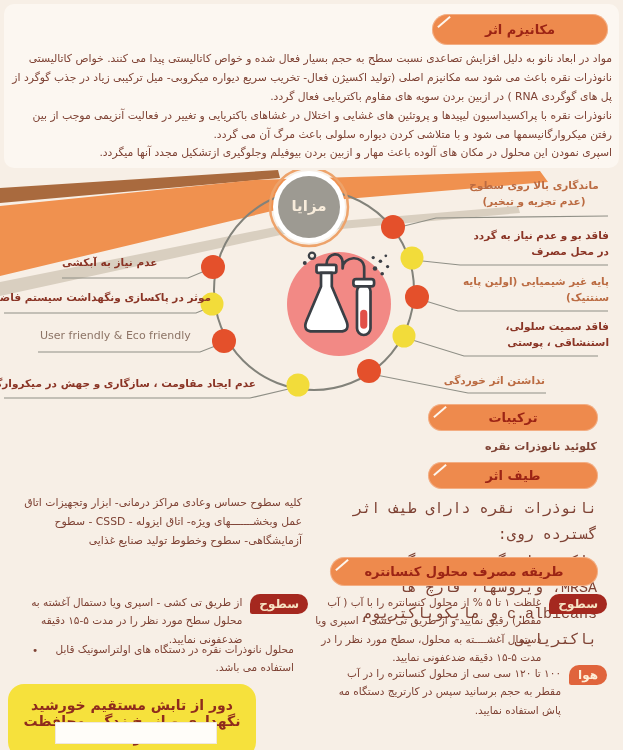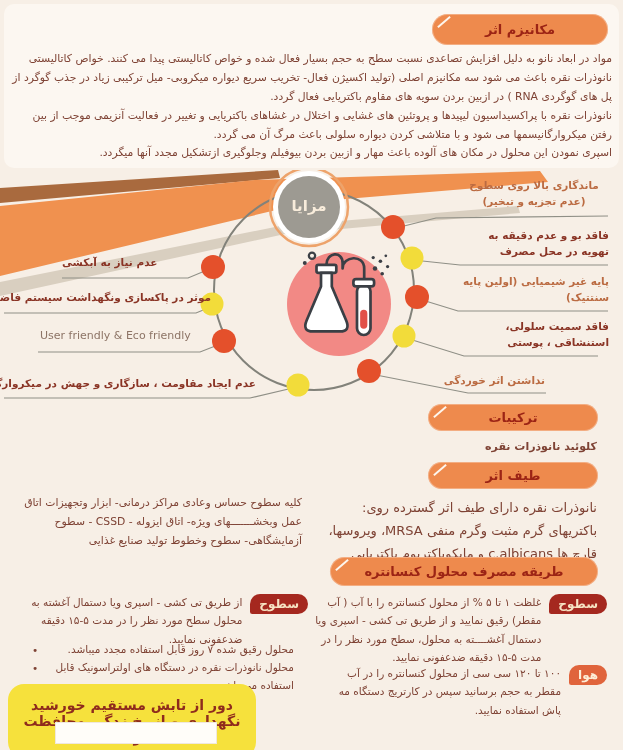--- a/index.html
+++ b/index.html
@@ -45,21 +45,21 @@
   #adv3 { right:14px; top:149px; width:150px; text-align:right; }
   #adv4 { right:78px; top:203px; width:120px; text-align:right; white-space:nowrap; }
   #adv5 { left:62px;  top:85px;  width:130px; text-align:left; white-space:nowrap; }
   #adv6 { left:6px;   top:120px; width:205px; text-align:left; white-space:nowrap; }
   #adv7 { left:40px;  top:158px; width:170px; text-align:left; white-space:nowrap; }
   #adv8 { left:6px;   top:206px; width:250px; text-align:left; white-space:nowrap; }
 
   
   .comp-value { position:absolute; right:26px; top:440px; font-size:11px; font-weight:bold; }
   .spec-text  { position:absolute; right:26px; top:497px; width:278px;
-    font-size:13px; line-height:1.75; text-align:right; }
+    font-size:15px; line-height:1.75; text-align:right;font-family:Liberation Mono, monospace; }
   .spec-text p { margin:0; }
   .disinf-text { position:absolute; left:10px; top:494px; width:292px;
     font-size:10.8px; line-height:1.75; text-align:right; }
 
   .row { position:absolute; display:flex; direction:rtl; gap:8px; align-items:flex-start; }
   #row-ready-surface { left:18px;  top:593px; width:290px; }
   #row-conc-surface  { right:16px; top:593px; width:292px; }
   #row-conc-air      { right:16px; top:664px; width:292px; }
   .badge { flex:0 0 auto; border-radius:13px 13px 13px 3px; padding:3px 9px;
     font-size:12px; font-weight:bold; margin-top:1px; }
@@ -149,21 +149,21 @@
       </g>
 
       <circle cx="309" cy="37" r="39" fill="none" stroke="#eda36b" stroke-width="2.5"></circle>
       <circle cx="309" cy="37" r="36" fill="#ffffff"></circle>
       <circle cx="309" cy="37" r="31" fill="#9d9a92"></circle>
     </svg>
 
     <div class="adv-center">مزایا</div>
 
     <div class="adv-label lab-light" id="adv0">ماندگاری بالا روی سطوح (عدم تجزیه و تبخیر)</div>
-    <div class="adv-label lab-dark" id="adv1">فاقد بو و عدم دقیقه به تهویه در محل مصرف</div>
+    <div class="adv-label lab-dark" id="adv1">فاقد بو و عدم نیاز به گردد در محل مصرف</div>
     <div class="adv-label lab-light" id="adv2">پایه غیر شیمیایی (اولین پایه سنتتیک)</div>
     <div class="adv-label lab-dark" id="adv3">فاقد سمیت سلولی، استنشاقی ، پوستی</div>
     <div class="adv-label lab-light" id="adv4">نداشتن اثر خوردگی</div>
     <div class="adv-label lab-dark" id="adv5">عدم نیاز به آبکشی</div>
     <div class="adv-label lab-dark" id="adv6">موثر در پاکسازی ونگهداشت سیستم فاضلاب</div>
     <div class="adv-label lab-en" id="adv7">User friendly &amp; Eco friendly</div>
     <div class="adv-label lab-dark" id="adv8">عدم ایجاد مقاومت ، سازگاری و جهش در میکروارگانیسم ها</div>
   </div>
 
   <div class="pill" id="pill-comp">
@@ -191,20 +191,19 @@
     <div class="row-text" style="width:234px">۱۰۰ تا ۱۲۰ سی سی از محلول کنسانتره را در آب مقطر به حجم برسانید سپس در کارتریج دستگاه مه پاش استفاده نمایید.</div>
   </div>
 
   <div class="disinf-text">کلیه سطوح حساس وعادی مراکز درمانی- ابزار وتجهیزات اتاق عمل وبخشـــــــهای ویژه- اتاق ایزوله - CSSD - سطوح آزمایشگاهی- سطوح وخطوط تولید صنایع غذایی</div>
 
   <div class="row" id="row-ready-surface">
     <span class="badge badge-red">سطوح</span>
     <div class="row-text" style="width:232px">از طریق تی کشی - اسپری ویا دستمال آغشته به محلول سطح مورد نظر را در مدت ۵-۱۵ دقیقه ضدعفونی نمایید.</div>
   </div>
   <ul class="bullets">
-    <li>محلول رقیق شده ۷ روز قابل استفاده مجدد میباشد.</li>
     <li>محلول نانوذرات نقره در دستگاه های اولتراسونیک قابل استفاده می باشد.</li>
   </ul>
 
   <div class="note">دور از تابش مستقیم خورشید نگهداری و از یخ زدگی محافظت گردد.</div>
   <div class="scan-box"></div>
 
 </div>
 
 </body></html>

